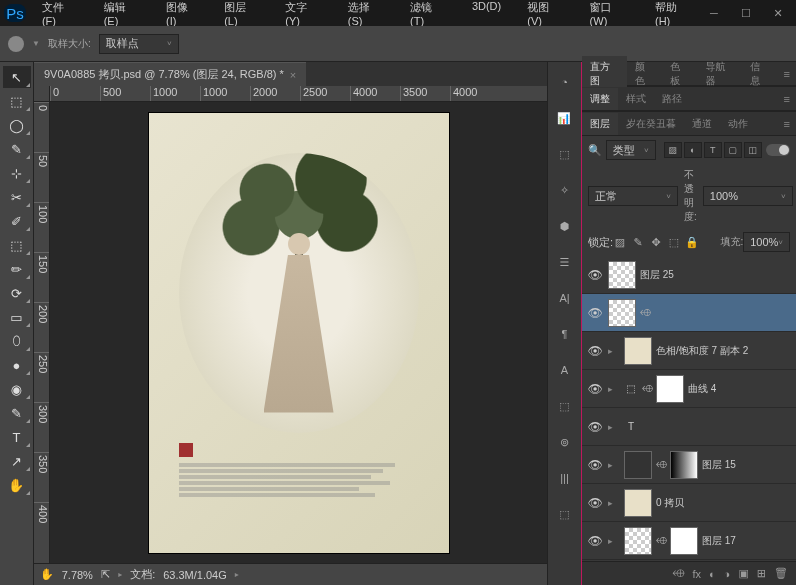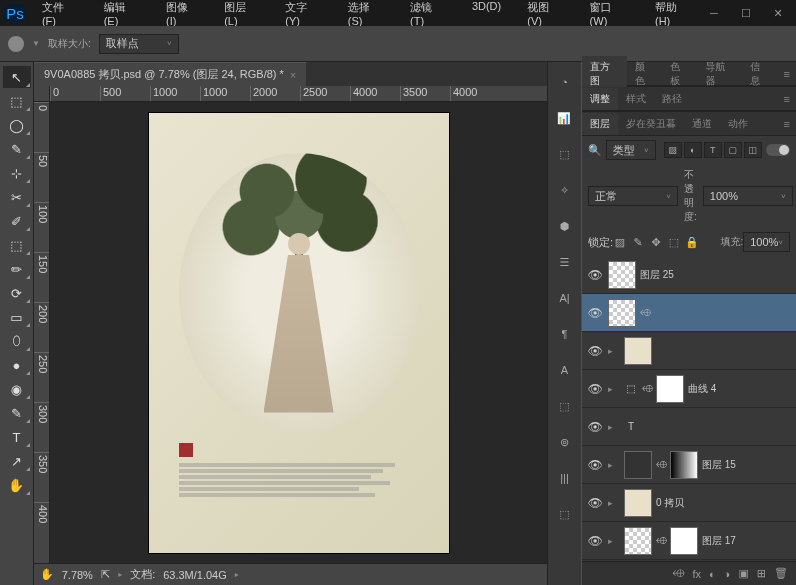--- a/index.html
+++ b/index.html
@@ -342,20 +342,21 @@
           </div>
           <div class="layer sel">
             <span class="eye">👁</span>
             <div class="thumb checker"></div>
             <span class="link">⬲</span>
           </div>
           <div class="layer">
             <span class="eye">👁</span>
             <span class="chevr">▸</span>
             <div class="thumb " style="background:#e8e0c8"></div>
+            <span class="name">色相/饱和度 7 副本 2</span>
           </div>
           <div class="layer">
             <span class="eye">👁</span>
             <span class="chevr">▸</span>
             <span class="adj">⬚</span>
             <span class="link">⬲</span>
             <div class="mask "></div>
             <span class="name">曲线 4</span>
           </div>
           <div class="layer">

